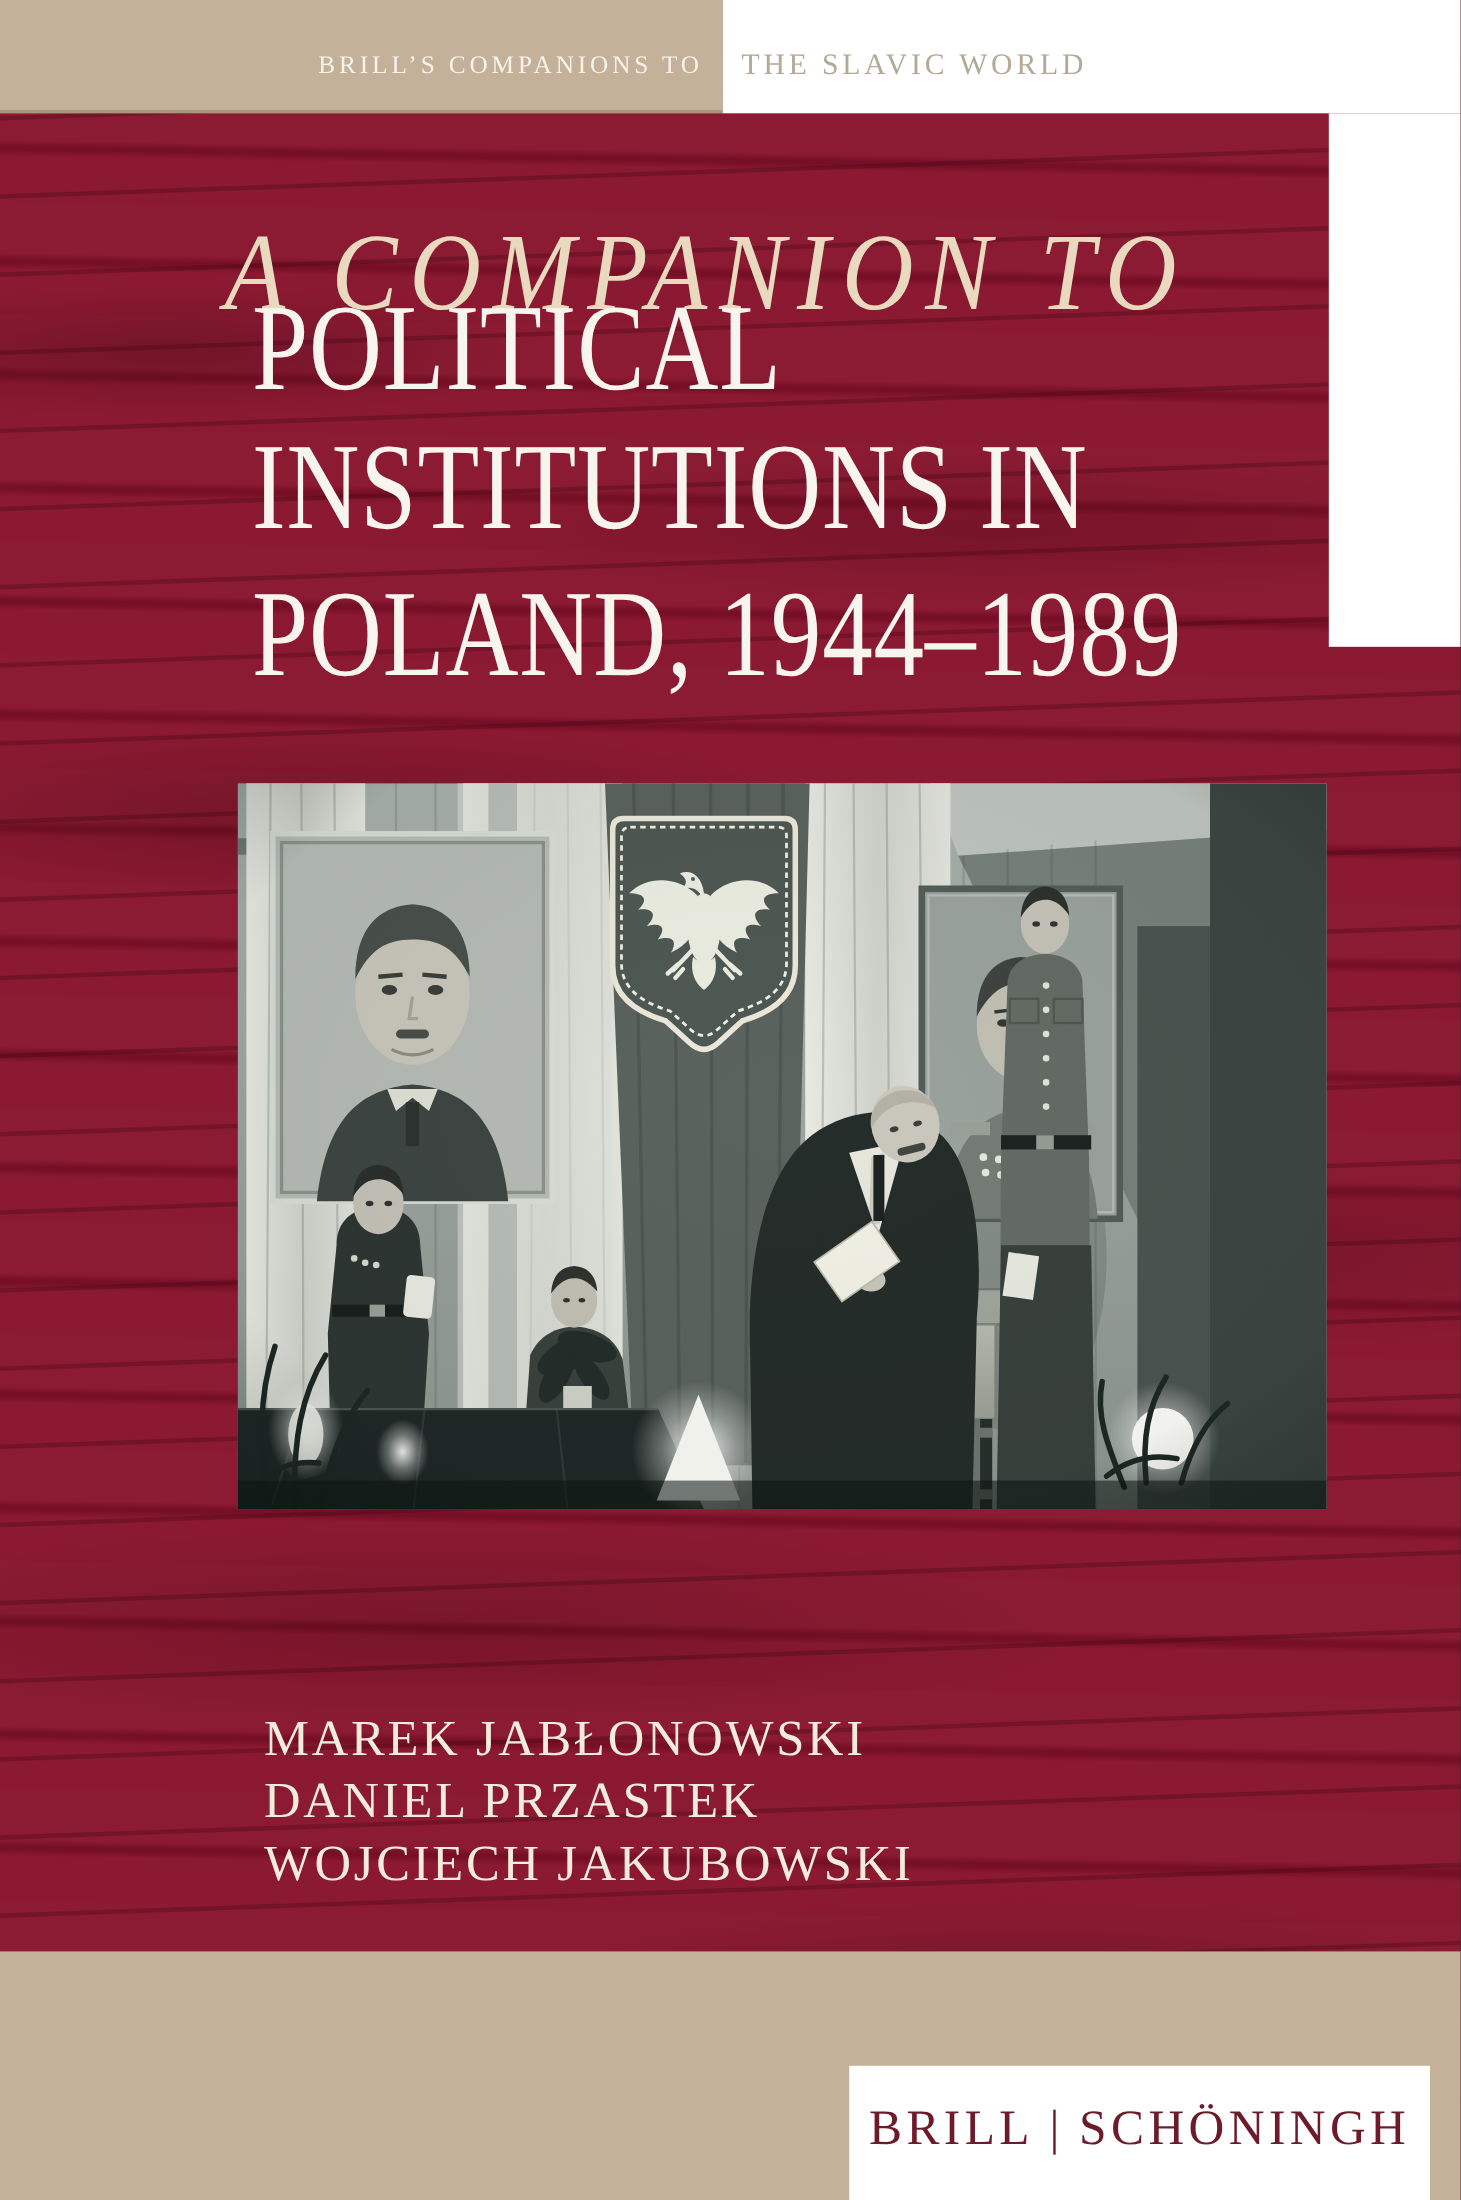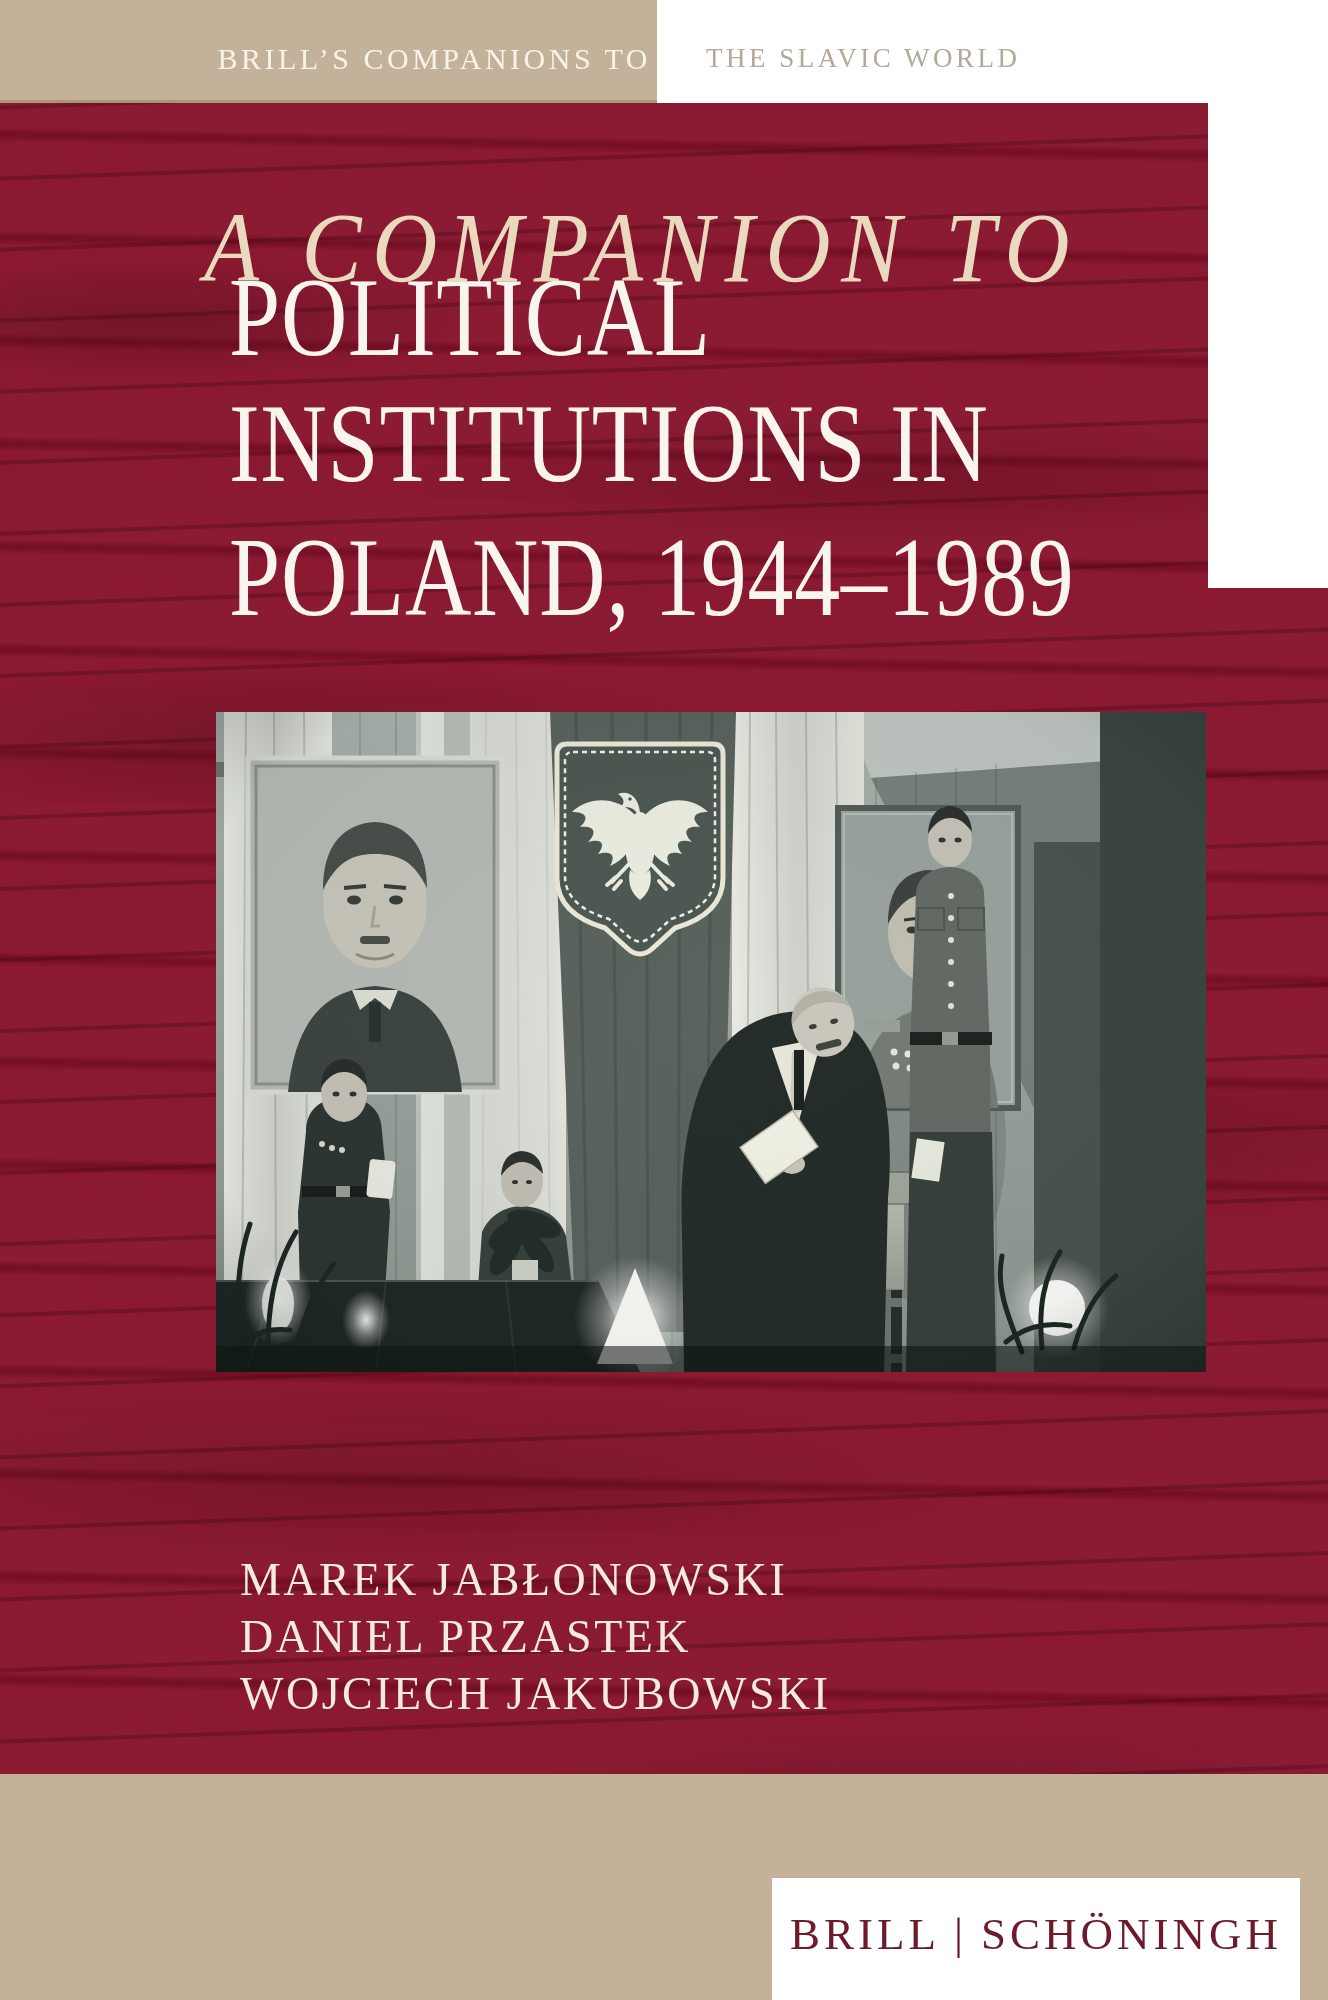--- a/index.html
+++ b/index.html
@@ -20,26 +20,26 @@
       repeating-linear-gradient(181deg, rgba(255,190,190,.05) 0 47px, rgba(30,0,8,.14) 53px 56px, rgba(255,190,190,.04) 62px 103px);
   }
   
   .banner{position:absolute;left:0;top:0;width:1328px;height:103px;display:flex;}
   .banner-left{
     width:657px;height:100%;background:#c3b299;
     display:flex;align-items:center;justify-content:flex-end;
     box-shadow:inset 0 -3px 0 rgba(96,62,44,.25);
   }
   .banner-left .txt{
-    color:#f8f3e9;font-size:30px;letter-spacing:3.5px;
-    margin-right:6px;margin-top:14px;white-space:nowrap;
+    color:#f8f3e9;font-size:23px;letter-spacing:3.5px;
+    margin-right:18px;margin-top:14px;white-space:nowrap;
   }
   .banner-right{
     flex:1;height:100%;background:#ffffff;
-    display:flex;align-items:center;padding-left:32px;
+    display:flex;align-items:center;
   }
   .banner-right .txt{
     color:#b2a996;font-size:27px;letter-spacing:3.5px;
     margin-left:17px;margin-top:14px;white-space:nowrap;
   }
   
   .white-strip{position:absolute;left:1208px;top:103px;width:120px;height:485px;background:#ffffff;}
   
   .title-line{position:absolute;white-space:nowrap;line-height:1;transform-origin:left top;}
   .title-l1{

